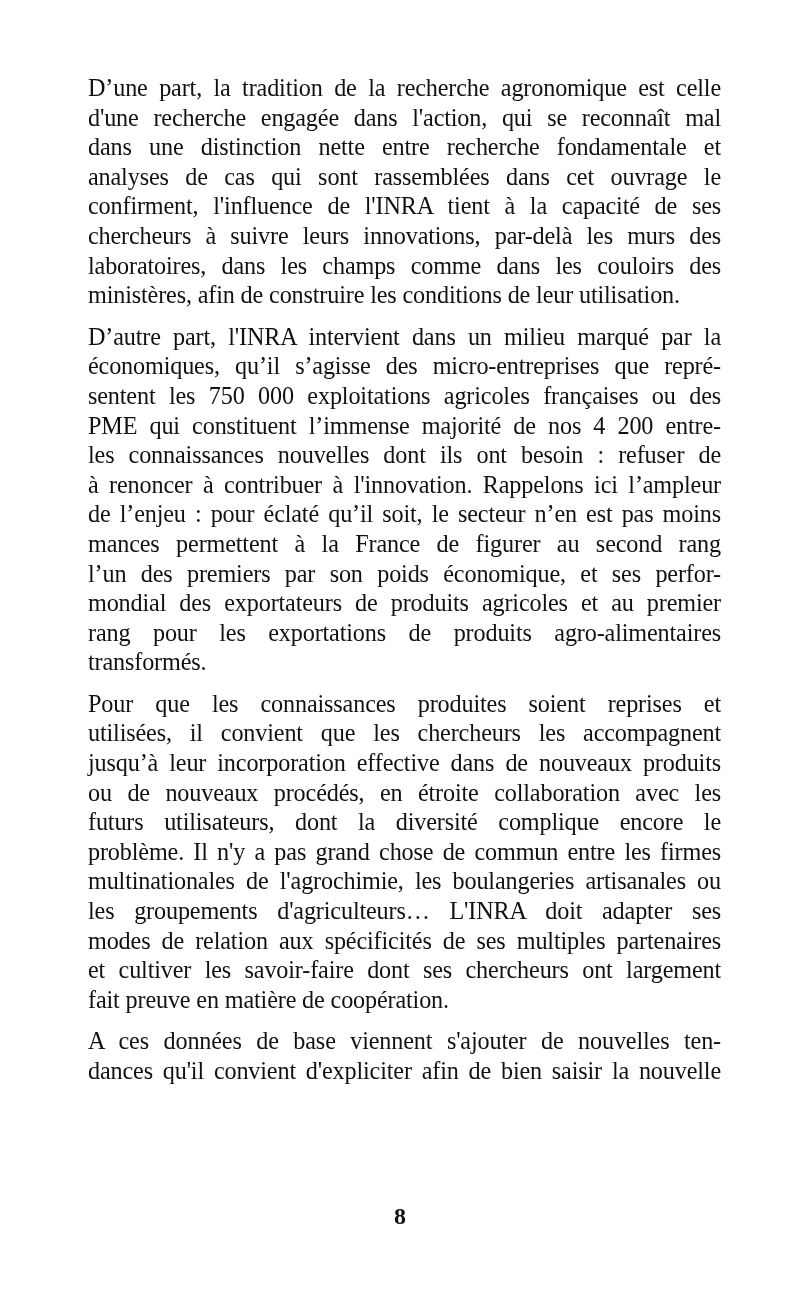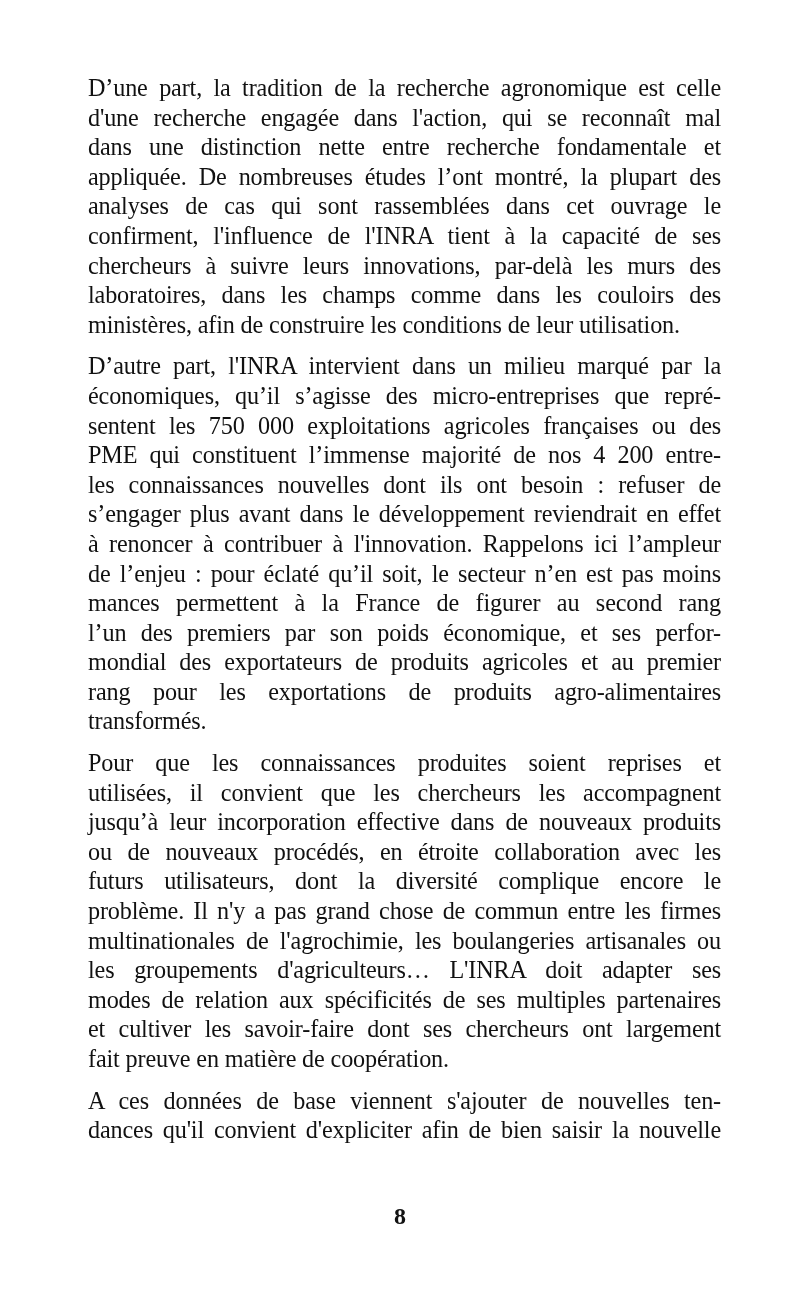--- a/index.html
+++ b/index.html
@@ -52,35 +52,33 @@
   </style>
 </head>
 <body>
 
 <div class="page-body">
 
   <p class="para">
     <span class="line">D’une part, la tradition de la recherche agronomique est celle</span>
     <span class="line">d'une recherche engagée dans l'action, qui se reconnaît mal</span>
     <span class="line">dans une distinction nette entre recherche fondamentale et</span>
-    <span class="line">appliquée. De nombreuses études l’ont montré, la plupart des</span>
     <span class="line">analyses de cas qui sont rassemblées dans cet ouvrage le</span>
     <span class="line">confirment, l'influence de l'INRA tient à la capacité de ses</span>
     <span class="line">chercheurs à suivre leurs innovations, par-delà les murs des</span>
     <span class="line">laboratoires, dans les champs comme dans les couloirs des</span>
     <span class="line last">ministères, afin de construire les conditions de leur utilisation.</span>
   </p>
 
   <p class="para">
     <span class="line">D’autre part, l'INRA intervient dans un milieu marqué par la</span>
     <span class="line">économiques, qu’il s’agisse des micro-entreprises que repré-</span>
     <span class="line">sentent les 750 000 exploitations agricoles françaises ou des</span>
     <span class="line">PME qui constituent l’immense majorité de nos 4 200 entre-</span>
     <span class="line">les connaissances nouvelles dont ils ont besoin : refuser de</span>
-    <span class="line">s’engager plus avant dans le développement reviendrait en effet</span>
     <span class="line">à renoncer à contribuer à l'innovation. Rappelons ici l’ampleur</span>
     <span class="line">de l’enjeu : pour éclaté qu’il soit, le secteur n’en est pas moins</span>
     <span class="line">mances permettent à la France de figurer au second rang</span>
     <span class="line">l’un des premiers par son poids économique, et ses perfor-</span>
     <span class="line">mondial des exportateurs de produits agricoles et au premier</span>
     <span class="line">rang pour les exportations de produits agro-alimentaires</span>
     <span class="line last">transformés.</span>
   </p>
 
   <p class="para">

